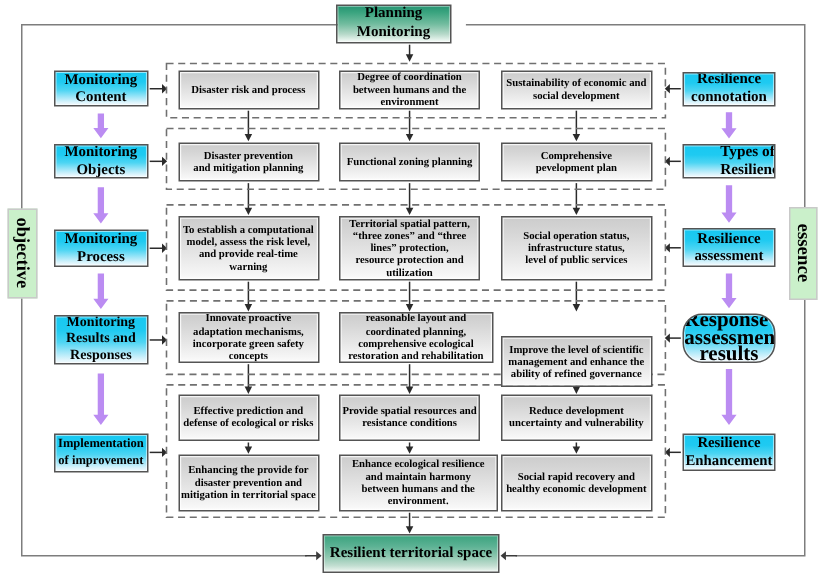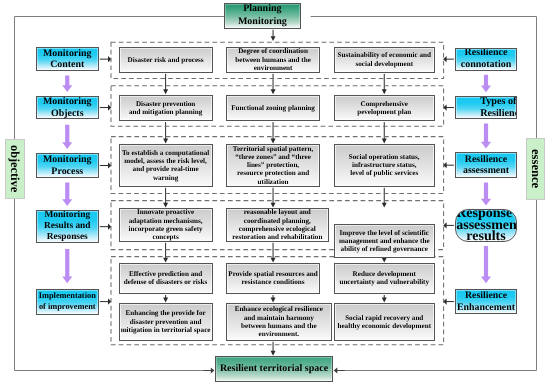--- a/index.html
+++ b/index.html
@@ -317,21 +317,21 @@
 <div class="node gray" style="left:333.6px;top:208.2px;width:101.3px;height:33.4px;font-size:7.15px;line-height:8.25px;margin-top:16px;">
       <span class="tx">
         <i>Improve the level of scientific</i>
         <i>management and enhance the</i>
         <i>ability of refined governance</i>
       </span>
     </div>
 <div class="node gray" style="left:118.5px;top:263.2px;width:94.2px;height:30.6px;font-size:7.15px;line-height:8.25px;">
       <span class="tx">
         <i>Effective prediction and</i>
-        <i>defense of disasters or risks</i>
+        <i>defense of ecological or risks</i>
       </span>
     </div>
 <div class="node gray" style="left:225.8px;top:263.2px;width:94.5px;height:30.6px;font-size:7.15px;line-height:8.25px;">
       <span class="tx">
         <i>Provide spatial resources and</i>
         <i>resistance conditions</i>
       </span>
     </div>
 <div class="node gray" style="left:333.6px;top:263.2px;width:101.3px;height:30.6px;font-size:7.15px;line-height:8.25px;">
       <span class="tx">

